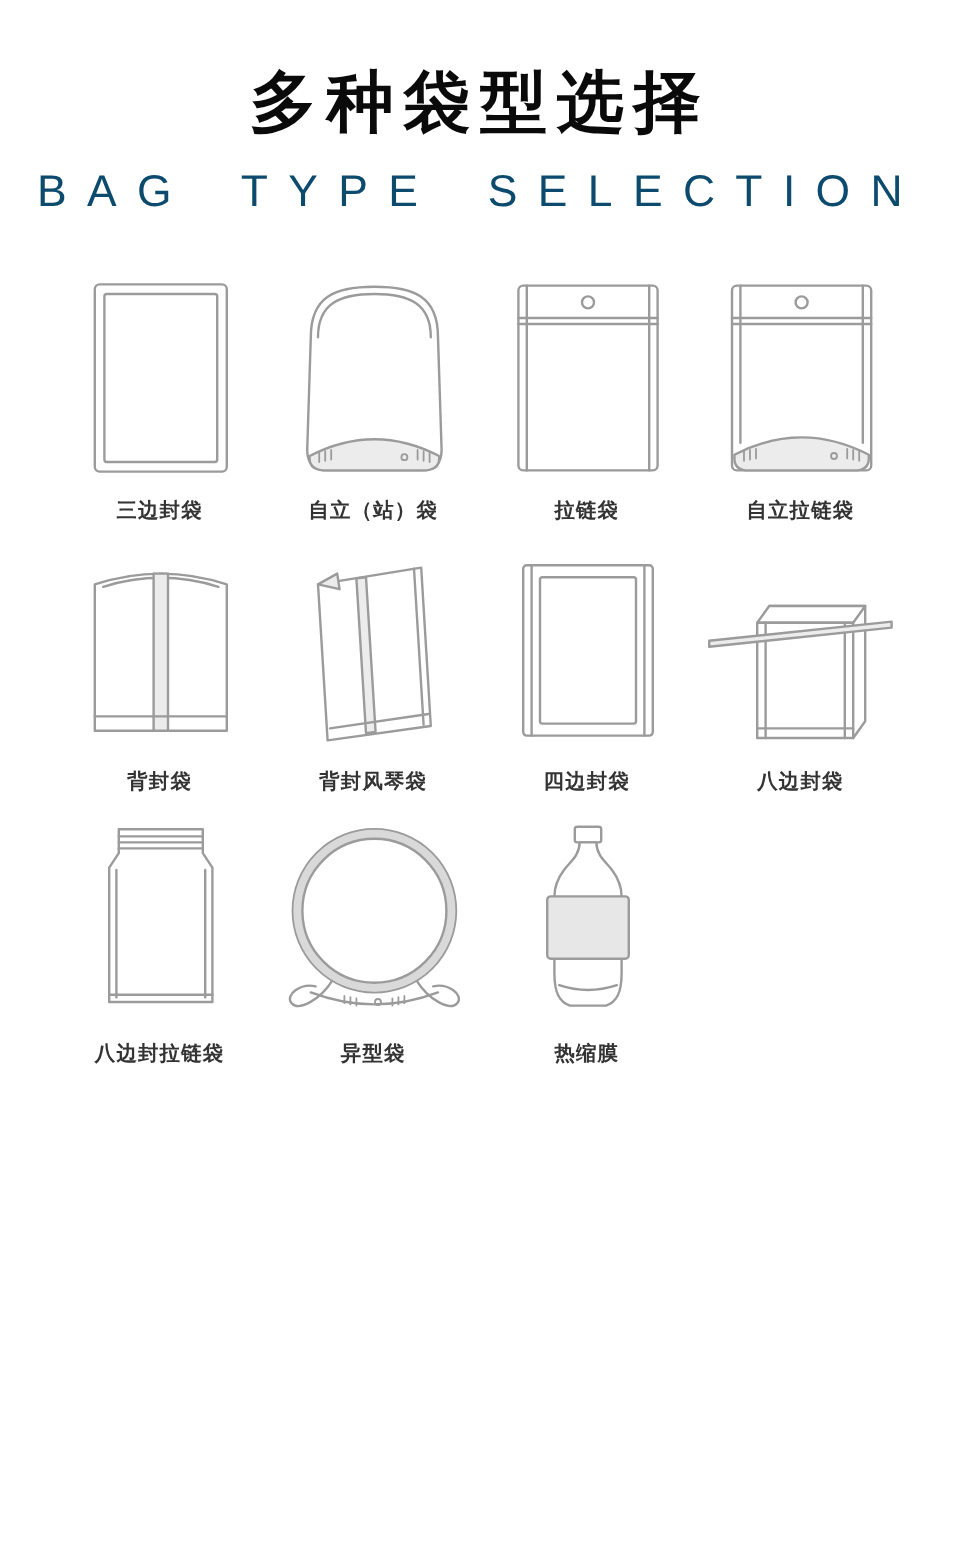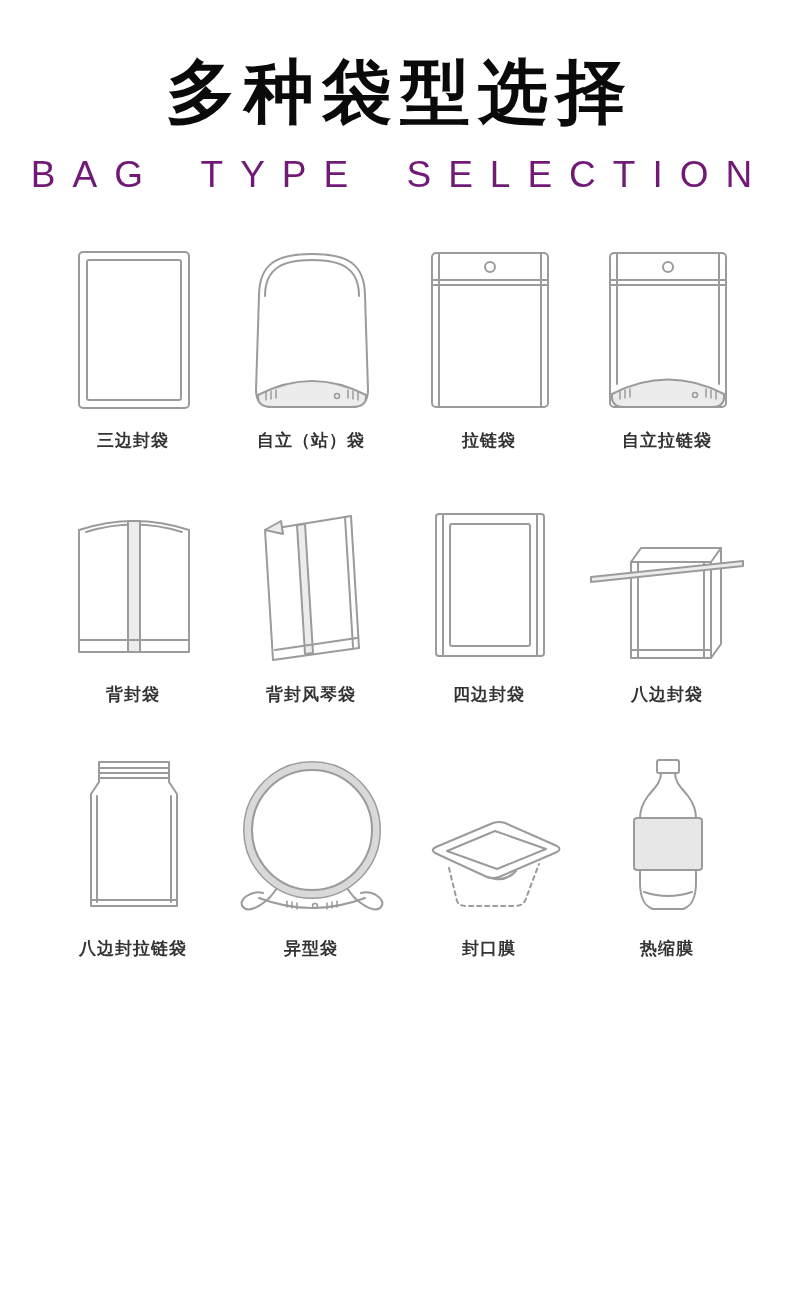--- a/index.html
+++ b/index.html
@@ -1,22 +1,22 @@
 <!DOCTYPE html>
 <html><head>
 <meta charset="utf-8">
 <style>
   * { box-sizing: border-box; margin: 0; padding: 0; }
   html, body { background: #fff; }
   body { font-family: "Liberation Sans", "DejaVu Sans", sans-serif; }
   .page { width: 800px; height: 1303px; margin: 0 auto; background: #fff; overflow: hidden; }
   .header { padding-top: 56px; text-align: center; }
-  .title { font-size: 70px; font-weight: 900; color: #0a0a0a; letter-spacing: 8px; line-height: 1.05; }
-  .subtitle { margin-top: 24px; font-size: 37px; color: #701a75; letter-spacing: 17px; word-spacing: 14px; font-weight: 500; }
-  .grid { width: 712px; margin: 50px auto 0; display: grid; grid-template-columns: repeat(4, 1fr); row-gap: 48px; }
+  .title { font-size: 56px; font-weight: 900; color: #0a0a0a; letter-spacing: 8px; line-height: 1.05; }
+  .subtitle { margin-top: 24px; font-size: 37px; color: #0c4a6e; letter-spacing: 17px; word-spacing: 14px; font-weight: 500; }
+  .grid { width: 712px; margin: 50px auto 0; display: grid; grid-template-columns: repeat(4, 1fr); row-gap: 20px; }
   .cell { display: flex; flex-direction: column; align-items: center; }
   .figure { width: 160px; height: 170px; display: flex; align-items: flex-end; justify-content: center; }
   .label { margin-top: 13px; font-size: 17px; font-weight: 600; color: #333; letter-spacing: 1px; white-space: nowrap; }
   svg { display: block; }
 </style>
 </head>
 <body>
 
 <div class="page">
 
@@ -170,31 +170,20 @@
             <path d="M56 147 L56 153 M61 148 L61 154 M66 149 L66 155"></path>
             <path d="M96 149 L96 155 M101 148 L101 154 M106 147 L106 153"></path>
             <circle cx="84" cy="152" r="2.5"></circle>
           </g>
         </svg>
       </div>
       <div class="label">异型袋</div>
     </div>
 
 
-    <div class="cell">
-      <div class="figure">
-        <svg width="160" height="170" viewBox="0 0 160 170" fill="none" stroke="#9b9b9b" stroke-width="2" stroke-linejoin="round" stroke-linecap="round">
-          <path d="M40 114 L48 147 Q50 152 57 152 L106 152 Q113 152 116 147 L130 110" stroke-dasharray="4 4"></path>
-          <path d="M26 99 Q21 96 27 93 L84 69 Q90 67 96 69 L148 92 Q153 95 148 98 L90 123 Q84 125 78 123 Z" fill="#fff"></path>
-          <path d="M38 97 L86 77 L137 95 L88 115 Z"></path>
-          <path d="M78 123 Q95 129 107 117 Q98 127 86 125 Z" fill="#dedede"></path>
-        </svg>
-      </div>
-      <div class="label">封口膜</div>
-    </div>
 
     <div class="cell">
       <div class="figure">
         <svg width="160" height="170" viewBox="0 0 160 170" fill="none" stroke="#9b9b9b" stroke-width="2" stroke-linejoin="round" stroke-linecap="round">
           <rect x="70" y="6" width="22" height="13" rx="2" fill="#fff"></rect>
           <path d="M74 19 C74 30 66 35 61 42 C55 50 53 56 53 64 L53 128 C53 144 57 152 66 155 L96 155 C105 152 109 144 109 128 L109 64 C109 56 107 50 101 42 C96 35 88 30 88 19 Z" fill="#fff"></path>
           <path d="M57 138 Q81 146 105 138"></path>
           <rect x="47" y="64" width="68" height="52" rx="3" fill="#e7e7e7"></rect>
         </svg>
       </div>

